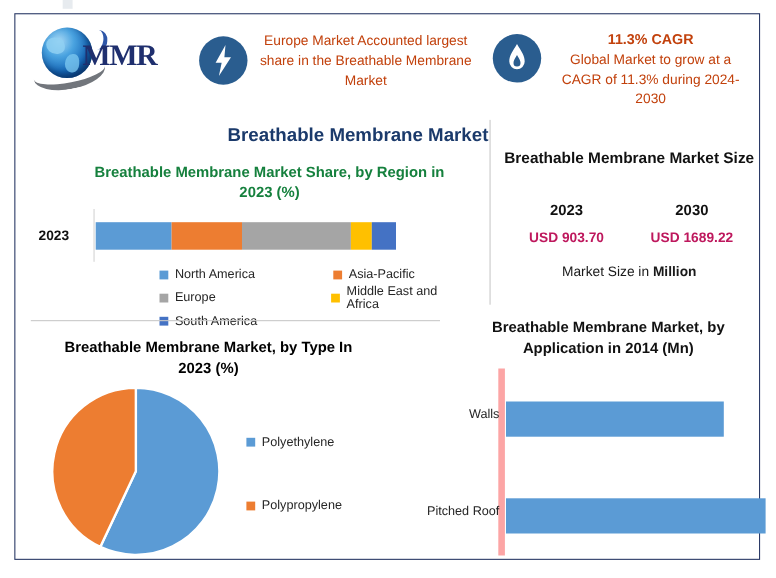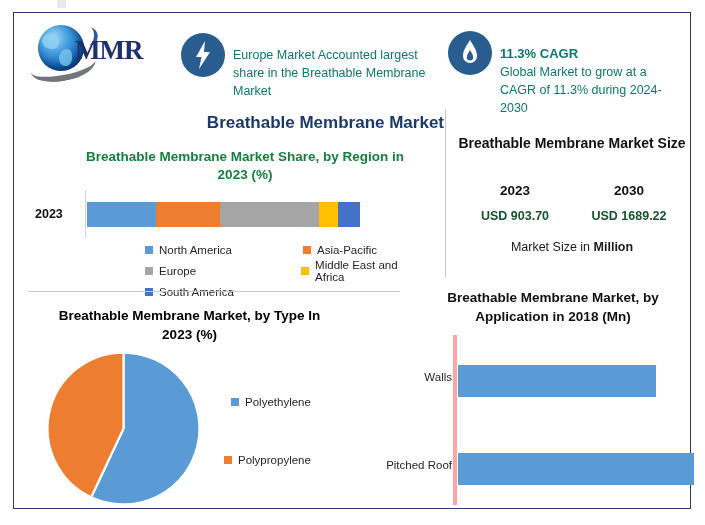--- a/index.html
+++ b/index.html
@@ -116,24 +116,23 @@
   .bolt svg, .flame svg { display: block; }
   .flame {
     position: absolute;
     left: 13px; top: 8px;
     width: 18px; height: 28px;
   }
   .hdr-text {
     position: absolute;
     font-family: "Liberation Sans", sans-serif;
     font-size: 12.5px;
-    color: #0f766e;
+    color: #c2410c;
     line-height: 1.42;
-    text-align: left;
-    margin-top: 18px;
+    text-align: center;
   }
   .hdr-text.t1 { left: 219px; top: 16px; width: 199px; }
   .hdr-text.t2 { left: 486px; top: 14px; width: 183px; }
   .cagr-head {
     font-weight: bold;
     font-size: 13px;
     display: block;
     margin-bottom: 1px;
   }
 
@@ -232,21 +231,21 @@
     position: absolute;
     left: 444px; top: 196px;
     width: 228px;
     display: flex;
   }
   .ms-vals > div {
     width: 50%;
     text-align: center;
     font-size: 12.5px;
     font-weight: bold;
-    color: #14532d;
+    color: #be185d;
   }
   .ms-foot {
     position: absolute;
     left: 444px; top: 227px;
     width: 228px;
     text-align: center;
     font-size: 12.5px;
     color: #1a1a1a;
   }
   .ms-foot b { font-weight: bold; }
@@ -266,38 +265,38 @@
     position: absolute;
     left: 32px; top: 338px;
     width: 155px; height: 155px;
   }
   .pie-legend {
     position: absolute;
     left: 210px; top: 383px;
     font-size: 11.5px;
     color: #262626;
   }
-  .pie-legend .lg-item { margin-bottom: 46px; justify-content: flex-end; }
+  .pie-legend .lg-item { margin-bottom: 46px; }
 
   
   .app-title {
     position: absolute;
     left: 400px; top: 276px;
     width: 278px;
     text-align: center;
     font-size: 13.5px;
     font-weight: bold;
     color: #111;
     line-height: 1.4;
   }
   .app-plot {
     position: absolute;
     left: 439px; top: 322px;
     width: 240px; height: 170px;
-    border-left: 4px solid #fca5a5;
+    border-left: 6px solid #fca5a5;
   }
   .app-bar {
     position: absolute;
     left: 1px;
     height: 32px;
   }
   .app-label {
     position: absolute;
     right: 245px;
     font-size: 11.5px;
@@ -421,21 +420,21 @@
     <div class="lg-item">
       <span class="sw" style="background: rgb(91, 155, 213);"></span>
       <span>Polyethylene</span>
     </div>
     <div class="lg-item">
       <span class="sw" style="background: rgb(237, 125, 49);"></span>
       <span>Polypropylene</span>
     </div>
   </div>
 
-  <div class="app-title">Breathable Membrane Market, by Application in 2018 (Mn)</div>
+  <div class="app-title">Breathable Membrane Market, by Application in 2014 (Mn)</div>
   <div class="app-plot">
     <div class="app-label" style="top:36px">Walls</div>
     <div class="app-bar" style="top: 30px; width: 198.24px; background: rgb(91, 155, 213);"></div>
     <div class="app-label" style="top:124px">Pitched Roof</div>
     <div class="app-bar" style="top: 118px; width: 236px; background: rgb(91, 155, 213);"></div>
   </div>
 
 </div>
 
 </body></html>

